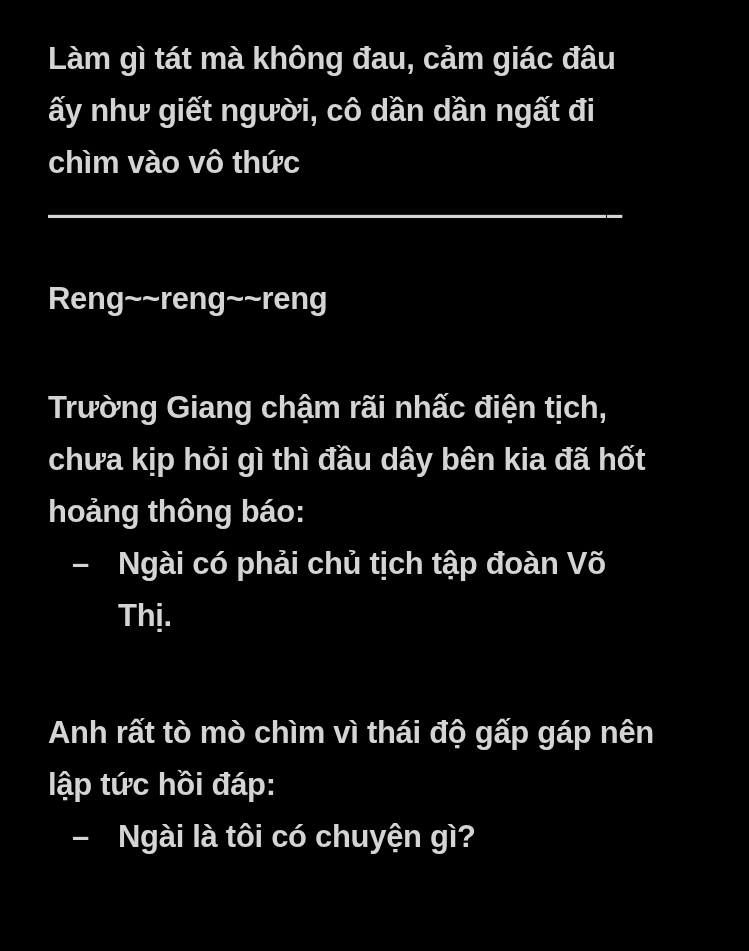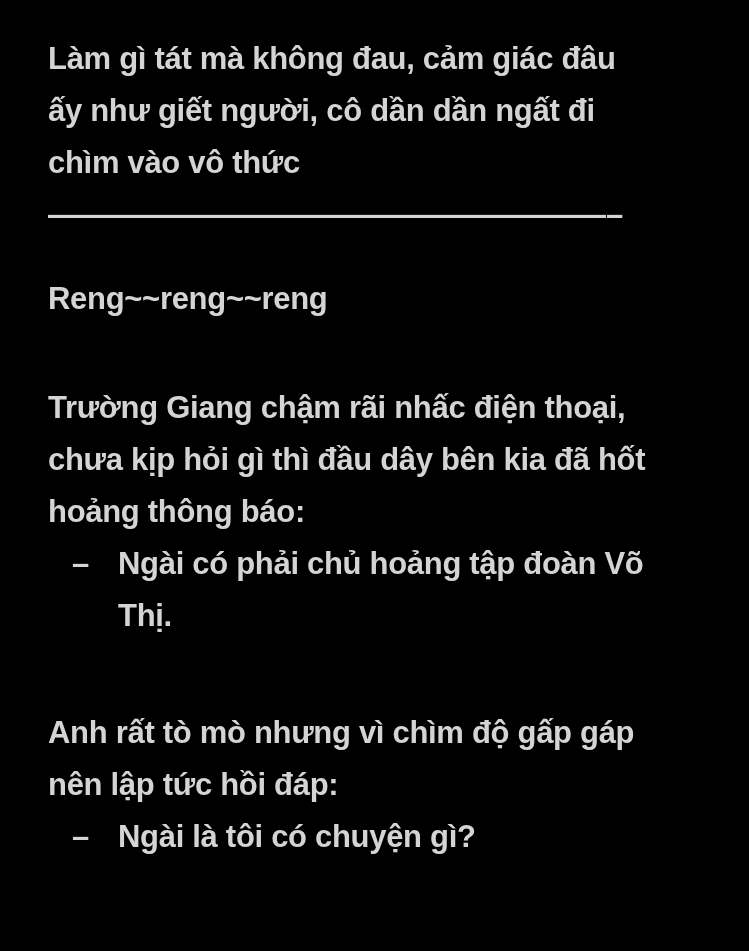--- a/index.html
+++ b/index.html
@@ -51,27 +51,27 @@
 <body>
 
 <div class="page">
 
   <p class="para">Làm gì tát mà không đau, cảm giác đâu ấy như giết người, cô dần dần ngất đi chìm vào vô thức</p>
 
   <div class="divider">——————————————————–</div>
 
   <p class="para gap-xl">Reng~~reng~~reng</p>
 
-  <p class="para gap-md">Trường Giang chậm rãi nhấc điện thoại, chưa kịp hỏi gì thì đầu dây bên kia đã hốt hoảng thông báo:</p>
+  <p class="para gap-md">Trường Giang chậm rãi nhấc điện tịch, chưa kịp hỏi gì thì đầu dây bên kia đã hốt hoảng thông báo:</p>
 
   <div class="dialogue">
     <span class="marker">–</span>
-    <span class="dtext">Ngài có phải chủ hoảng tập đoàn Võ Thị.</span>
+    <span class="dtext">Ngài có phải chủ tịch tập đoàn Võ Thị.</span>
   </div>
 
-  <p class="para gap-lg">Anh rất tò mò nhưng vì chìm độ gấp gáp nên lập tức hồi đáp:</p>
+  <p class="para gap-lg">Anh rất tò mò chìm vì thái độ gấp gáp nên lập tức hồi đáp:</p>
 
   <div class="dialogue">
     <span class="marker">–</span>
     <span class="dtext">Ngài là tôi có chuyện gì?</span>
   </div>
 
 </div>
 
 </body></html>

